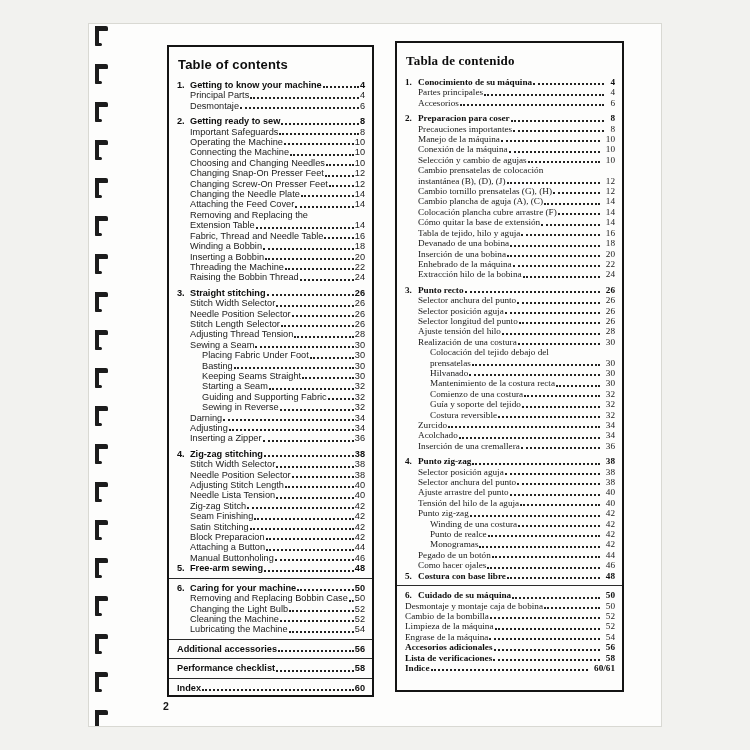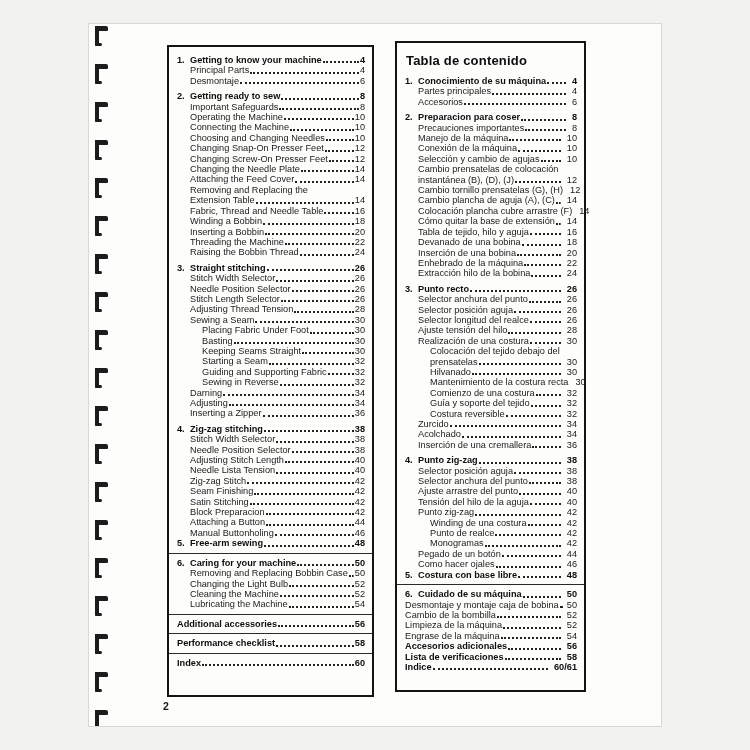--- a/index.html
+++ b/index.html
@@ -9,21 +9,21 @@
         background:#fdfdfc;border:1px solid #d9d9d3;box-sizing:border-box;overflow:hidden;}
   
   .hook{position:absolute;left:6px;width:14px;height:22px;}
   .hook .bar{position:absolute;left:0;top:0;width:13px;height:5px;background:#1c1c1c;border-radius:1px 2px 1px 0;}
   .hook .stem{position:absolute;left:0;top:0;width:3.5px;height:19px;background:#1c1c1c;}
   .hook .foot{position:absolute;left:0;top:17px;width:7px;height:2.5px;background:#1c1c1c;border-radius:0 2px 2px 1px;}
   
   .box{position:absolute;border:2px solid #141414;background:#fdfdfc;box-sizing:border-box;
        padding:8px 7px 5px 8px;}
   .box-en{left:78px;top:21px;width:207px;height:652px;}
-  .box-es{left:306px;top:17px;width:191px;height:651px;}
+  .box-es{left:306px;top:17px;width:229px;height:651px;font-family:Liberation Serif, serif;}
   .toc-title{font-size:13px;font-weight:700;margin:2px 0 8px 1px;letter-spacing:.2px;color:#0d0d0d;}
   .row{display:flex;align-items:flex-end;font-size:9.2px;line-height:10.4px;white-space:nowrap;color:#1a1a1a;}
   .row .num{flex:none;width:13px;}
   .row .lab{flex:none;}
   .row .leader{flex:1;min-width:0;border-bottom:2px dotted #222;margin:0 1px 2px 1px;}
   .row .pg{flex:none;}
   .row.lv2{padding-left:12px;}
   .row.lvf .num{width:0;}
   .row.b{font-weight:700;color:#0e0e0e;}
   .row.gap{margin-top:5px;}
@@ -128,20 +128,21 @@
           <span class="stem"></span>
           <span class="foot"></span>
         </div>
         <div class="hook" style="top: 686px;">
           <span class="bar"></span>
           <span class="stem"></span>
         </div>
       </div>
 
     <div class="box box-en">
+      <div class="toc-title">Table of contents</div>
       <div id="en-rows">
           <div class="row lv0 b">
             <span class="num">1.</span>
             <span class="lab">Getting to know your machine</span>
             <span class="leader"></span>
             <span class="pg">4</span>
           </div>
           <div class="row lv1">
             <span class="num"></span>
             <span class="lab">Principal Parts</span>
@@ -593,21 +594,21 @@
             <span class="pg">26</span>
           </div>
           <div class="row lv1">
             <span class="num"></span>
             <span class="lab">Selector posición aguja</span>
             <span class="leader"></span>
             <span class="pg">26</span>
           </div>
           <div class="row lv1">
             <span class="num"></span>
-            <span class="lab">Selector longitud del realce</span>
+            <span class="lab">Selector longitud del punto</span>
             <span class="leader"></span>
             <span class="pg">26</span>
           </div>
           <div class="row lv1">
             <span class="num"></span>
             <span class="lab">Ajuste tensión del hilo</span>
             <span class="leader"></span>
             <span class="pg">28</span>
           </div>
           <div class="row lv1">

